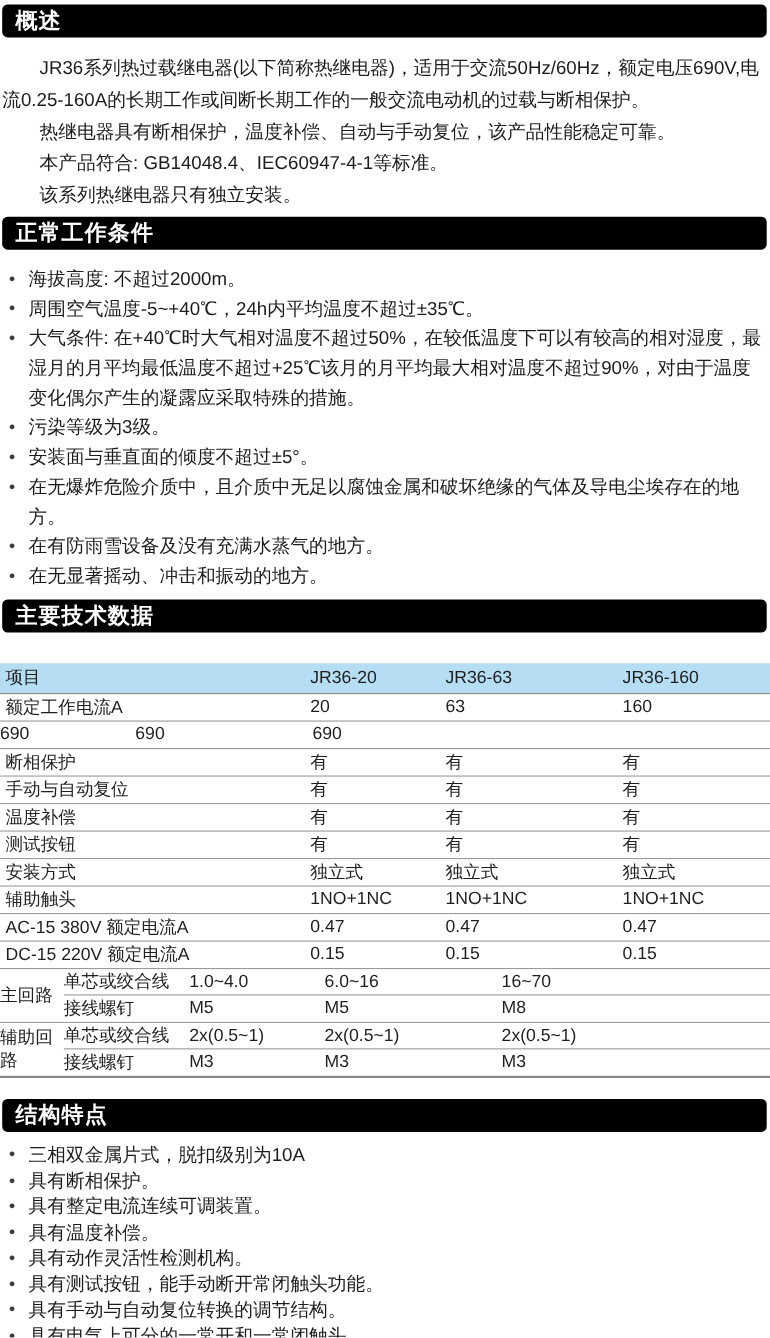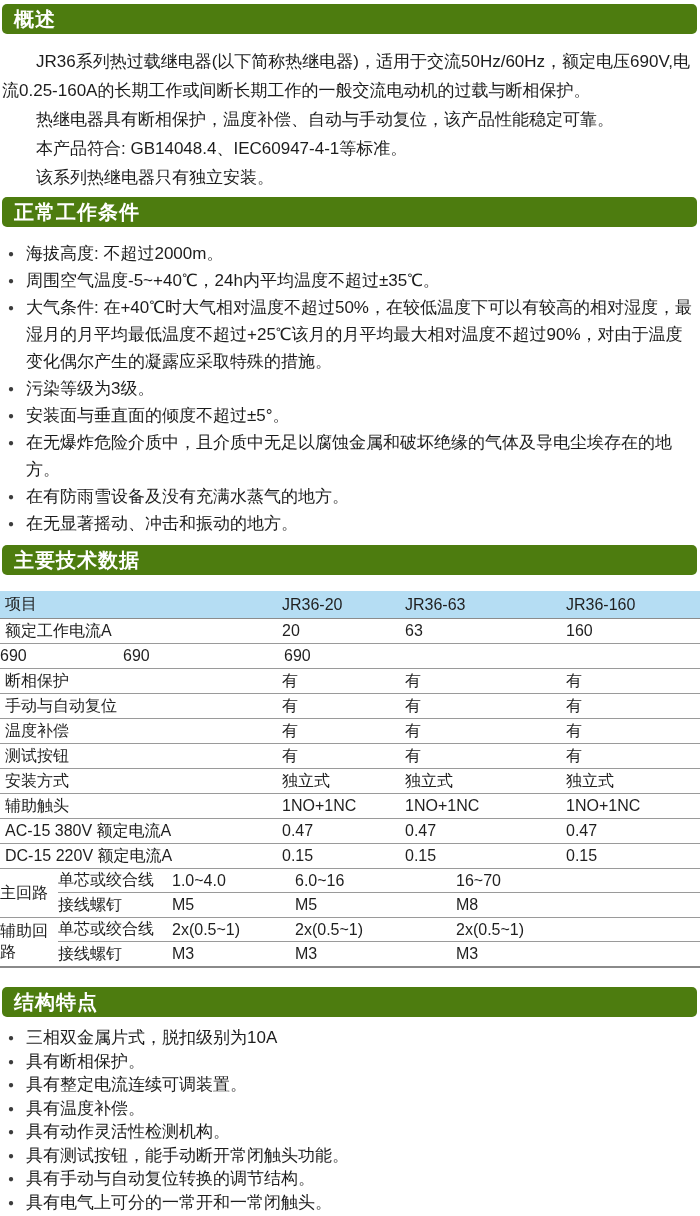--- a/index.html
+++ b/index.html
@@ -7,21 +7,21 @@
     width: 700px; height: 1216px; overflow: hidden;
     background: #ffffff;
     font-family: "Liberation Sans", sans-serif;
     color: #1c1c1c;
   }
   .page { width: 700px; height: 1216px; position: relative; }
 
   
   .section-bar {
     margin: 0 3px 0 2px; height: 30px;
-    background: #4d7c0f;
+    background: #000000;
     border-radius: 5px;
     color: #ffffff; font-size: 20px; font-weight: bold;
     line-height: 30px; padding-left: 12px; box-sizing: border-box;
     letter-spacing: 1px;
   }
   .bar-overview   { margin-top: 4px;  }
   .bar-conditions { margin-top: 5px;  }
   .bar-tech       { margin-top: 8px;  }
   .bar-features   { margin-top: 19px; }
 
@@ -39,21 +39,21 @@
     flex: 0 0 18px; color: #3c3c3c; font-size: 10px;
     line-height: inherit;
   }
   .li-text { flex: 1; }
   .cond-list { margin-top: 13px; }
   .cond-list li { font-size: 17px; line-height: 27px; }
   .feat-list { margin-top: 9px; }
   .feat-list li { font-size: 17px; line-height: 23.5px; }
 
   
-  .table { margin-top: 16px; font-size: 16px; color: #1f1f1f; }
+  .table { margin-top: 28px; font-size: 16px; color: #1f1f1f; }
   .t-head {
     display: flex; height: 28px; align-items: center;
     background: #B5DDF3;
     border-bottom: 1px solid #8c8c8c;
     box-sizing: border-box;
   }
   .t-row {
     display: flex; height: 25px; align-items: center;
     border-bottom: 1px solid #9a9a9a;
     box-sizing: border-box;

